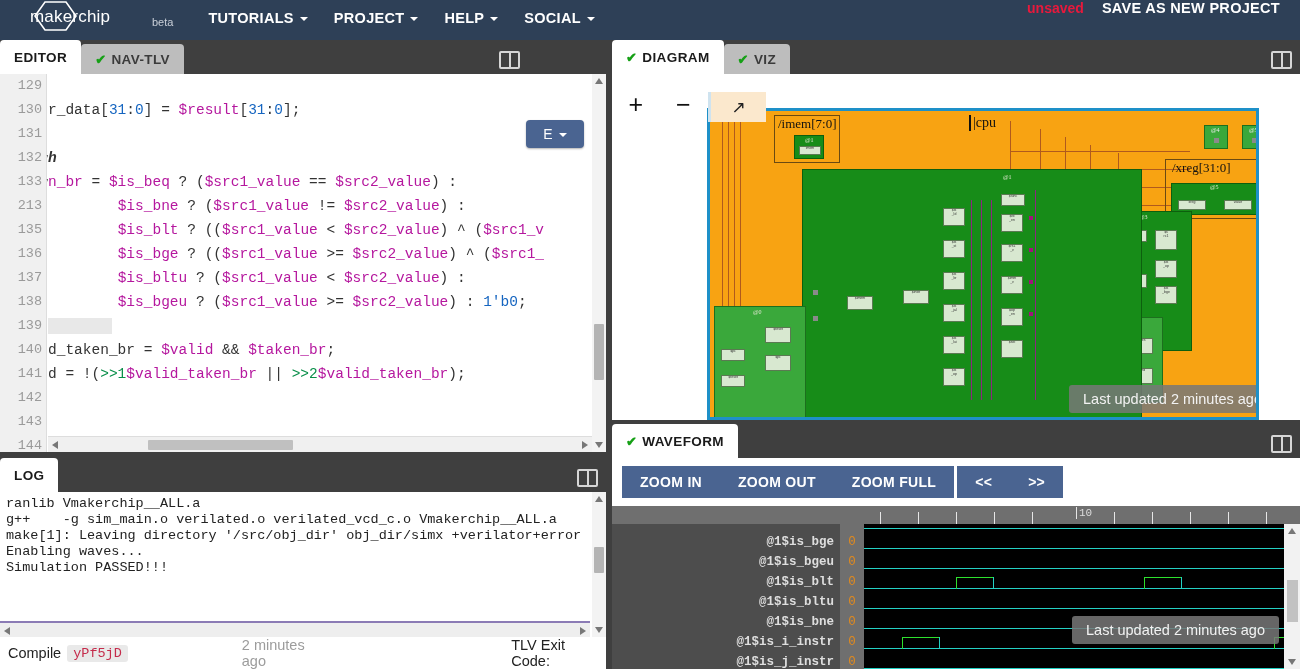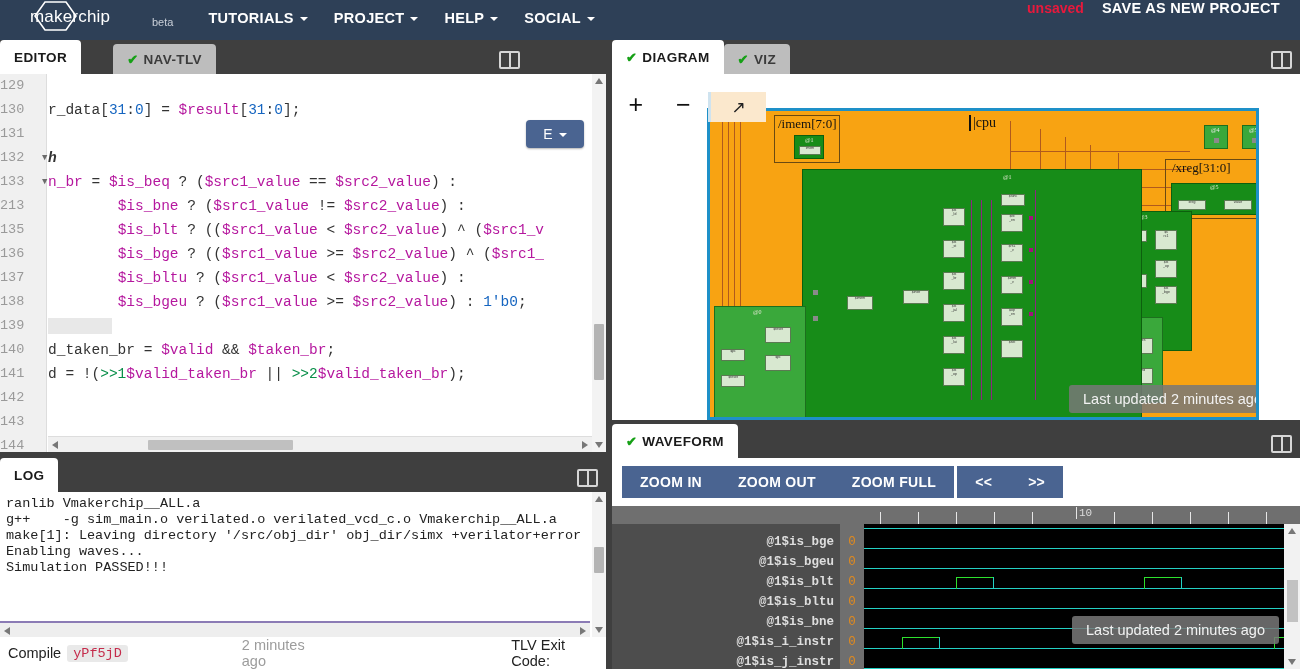--- a/index.html
+++ b/index.html
@@ -68,31 +68,31 @@
     width: 21px; height: 18px; border: 2px solid #d6d6d6; border-radius: 2px;
     position: relative; cursor: pointer;
   }
   .split-icon::after {
     content: ""; position: absolute; left: 50%; top: 0; bottom: 0;
     width: 2px; background: #d6d6d6; transform: translateX(-50%);
   }
 
   
   #editor-panel { position: absolute; left: 0; top: 40px; width: 612px; height: 412px; background:#3f3f3f; }
-  #editor-tabs { left: 0; top: 0; width: 528px; gap: 32px; }
+  #editor-tabs { left: 0; top: 0; width: 528px; }
   .editor-body {
     position: absolute; left: 0; top: 34px; width: 606px; height: 378px;
     background: #ffffff; overflow: hidden;
   }
   .gutter {
     position: absolute; left: 0; top: 0; width: 47px; height: 100%;
     background: #f0f0f0; border-right: 1px solid #ddd;
   }
   .gutter-line {
-    height: 24px; line-height: 24px; padding-right: 4px;
+    height: 24px; line-height: 24px; text-align: right; padding-right: 4px;
     color: #9a9a9a; font-family: "Liberation Mono", monospace; font-size: 13.5px;
     position: relative;
   }
   .fold {
     position: absolute; right: -6px; top: 0; width: 10px; height: 24px;
     color: #6b6b6b; font-size: 9px; line-height: 24px;
   }
   .code-area {
     position: absolute; left: 48px; top: 0; right: 14px; height: 100%;
     overflow: hidden; background: #ffffff;

